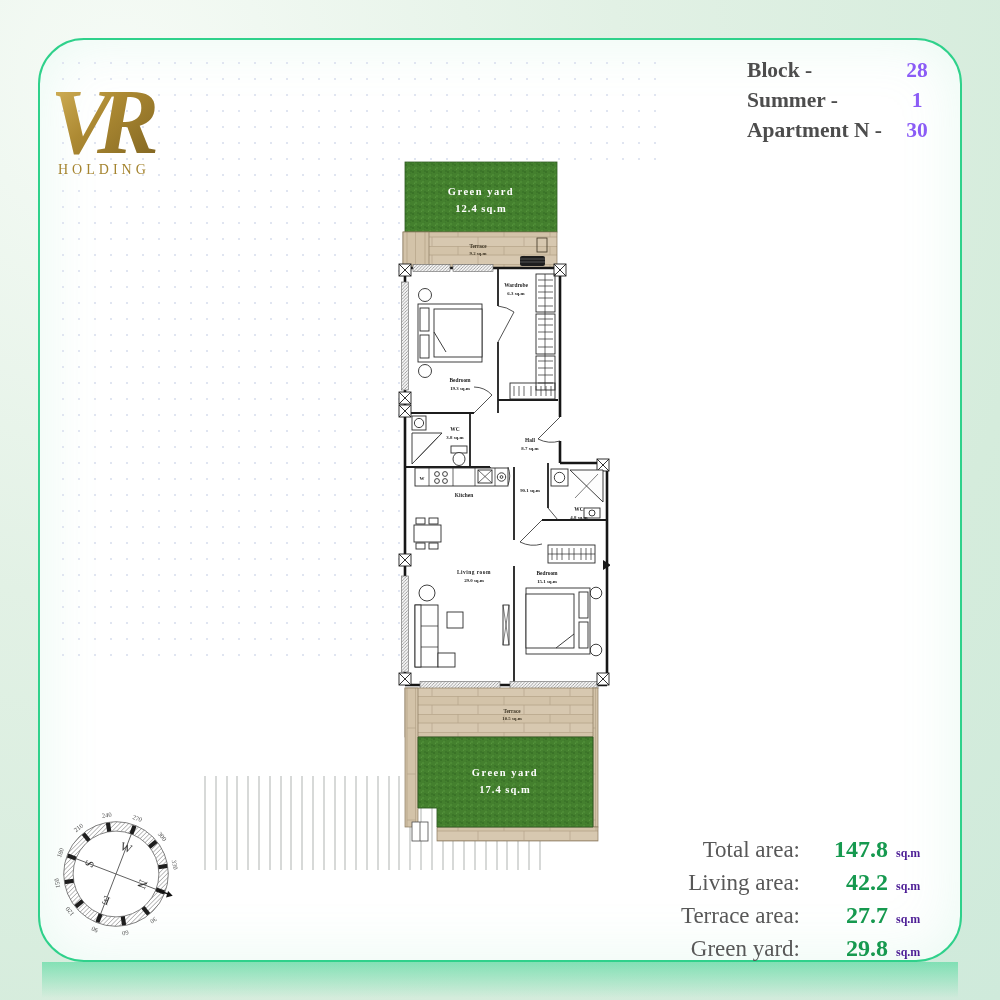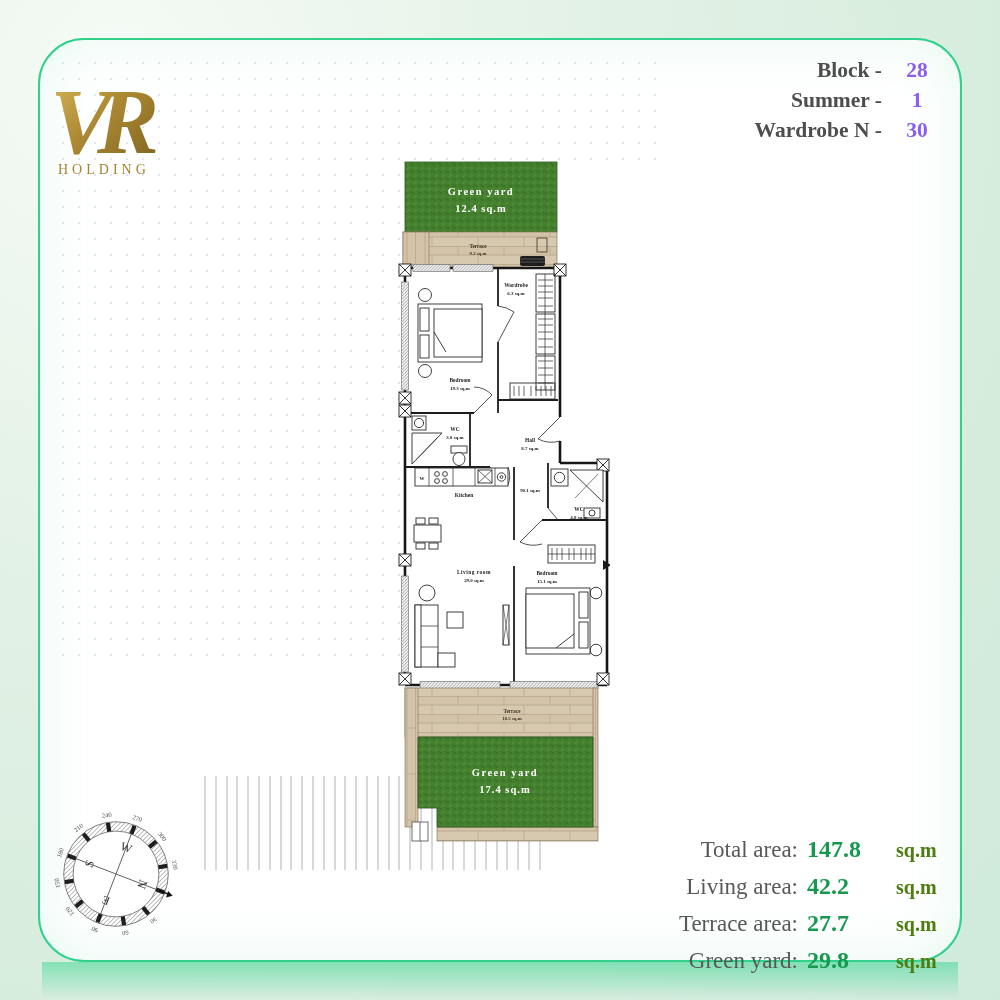--- a/index.html
+++ b/index.html
@@ -33,30 +33,30 @@
   .logo-company{
     margin-top:0;margin-left:2px;
     font-family:"Liberation Serif",serif;font-size:14px;letter-spacing:4px;
     color:#a5842f;font-weight:400;
   }
   .header-info{
     position:absolute;top:58px;right:54px;z-index:3;
     display:grid;grid-template-columns:auto 58px;row-gap:5px;column-gap:6px;
     font-family:"Liberation Serif",serif;font-weight:bold;font-size:21.5px;
   }
-  .header-info .lbl{color:#4d4d4d;text-align:right;}
+  .header-info .lbl{color:#4d4d4d;text-align:left;}
   .header-info .val{color:#8b5cf6;text-align:center;}
   .summary{
     position:absolute;top:836px;right:54px;z-index:3;
     display:grid;grid-template-columns:auto 80px 50px;align-items:baseline;
-    row-gap:6px;column-gap:8px;font-family:"Liberation Serif",serif;gap:9px;
+    row-gap:6px;column-gap:8px;font-family:"Liberation Serif",serif;
   }
   .summary .lbl{color:#585858;font-size:23px;text-align:right;}
-  .summary .val{color:#16994f;font-size:24px;font-weight:bold;text-align:left;}
-  .summary .unit{color:#4d7c0f;font-size:20px;font-weight:bold;text-align:left;padding-bottom:2px;}
+  .summary .val{color:#16994f;font-size:24px;font-weight:bold;text-align:right;}
+  .summary .unit{color:#4c1d95;font-size:12px;font-weight:bold;text-align:left;padding-bottom:2px;}
   .plan{position:absolute;left:398px;top:156px;z-index:5;}
   .compass{position:absolute;left:48px;top:806px;z-index:3;}
   svg text{font-family:"Liberation Serif",serif;}
 </style>
 </head>
 <body>
 
 <div class="card"></div>
 <div class="under-glow"></div>
 <div class="dots-a"></div>
@@ -75,21 +75,21 @@
     <text x="-4" y="54" font-size="62" font-weight="bold" font-style="italic" fill="url(#gold)" font-family="Liberation Sans, sans-serif" letter-spacing="-10">VR</text>
   </svg>
   <div class="logo-company">HOLDING</div>
 </div>
 
 <div class="header-info">
   <span class="lbl">Block -</span>
   <span class="val">28</span>
   <span class="lbl">Summer -</span>
   <span class="val">1</span>
-  <span class="lbl">Wardrobe N -</span>
+  <span class="lbl">Apartment N -</span>
   <span class="val">30</span>
 </div>
 
 <svg class="plan" width="212" height="692" viewBox="0 0 212 692">
   <defs>
     <pattern id="grass" width="7" height="7" patternUnits="userSpaceOnUse">
       <rect width="7" height="7" fill="#44802e"></rect>
       <circle cx="1" cy="2" r="0.9" fill="#356d23"></circle>
       <circle cx="4" cy="5" r="0.9" fill="#509038"></circle>
       <circle cx="6" cy="1" r="0.7" fill="#2e6420"></circle>

